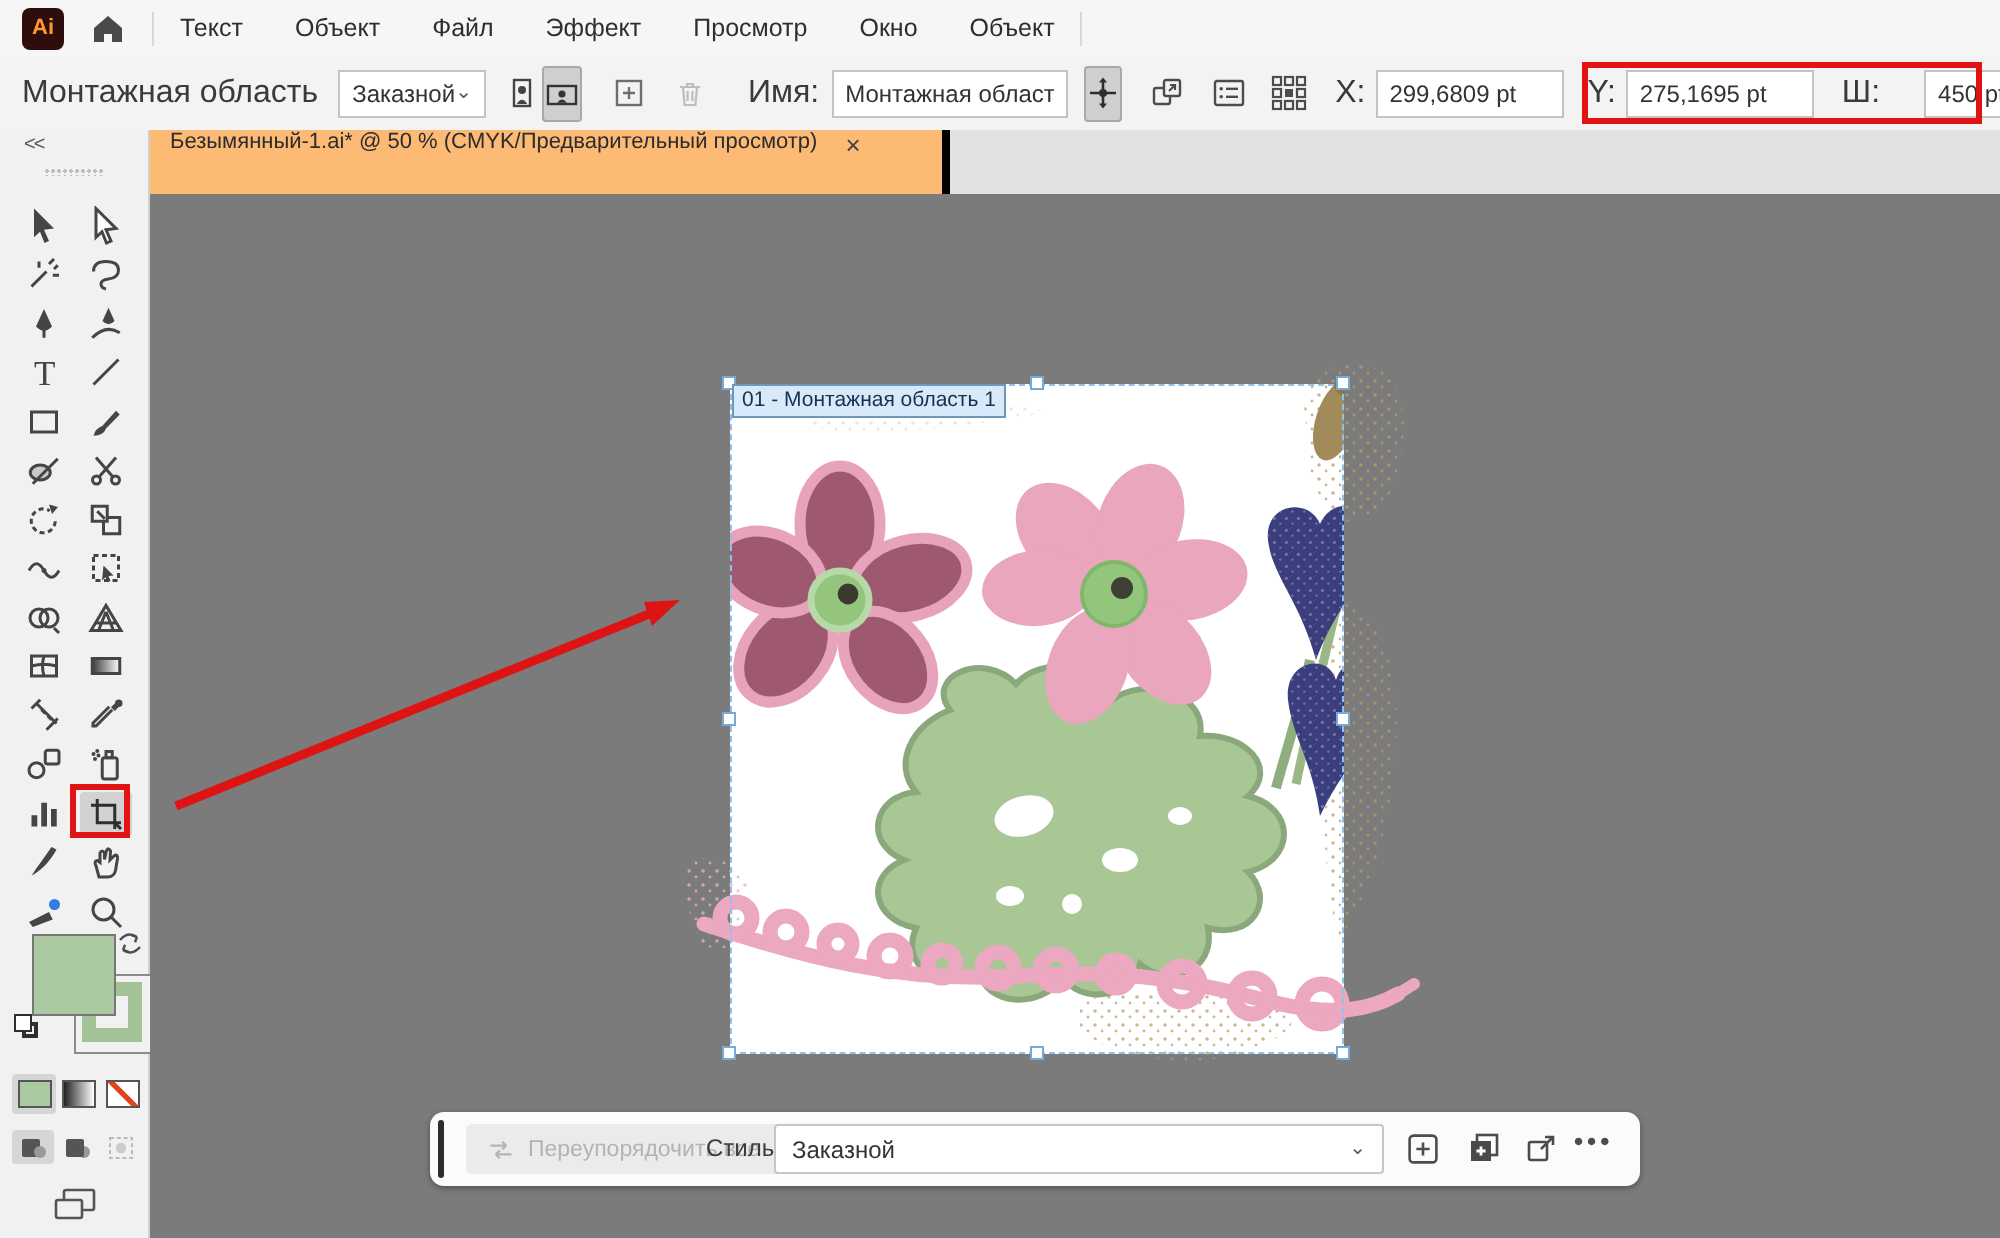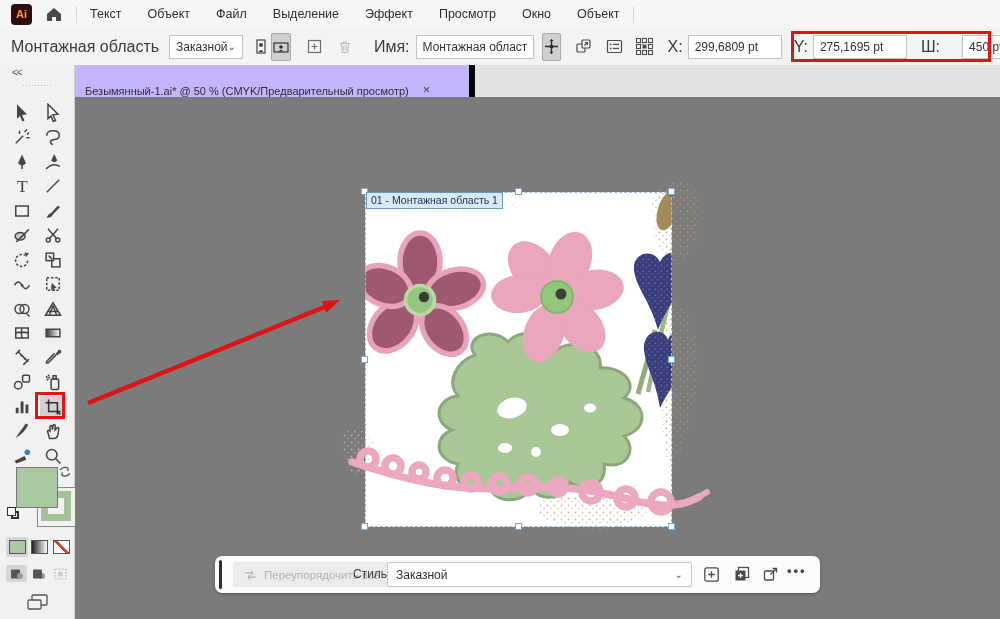--- a/index.html
+++ b/index.html
@@ -22,22 +22,22 @@
             padding:0 6px;font-family:inherit;box-sizing:content-box;}
   .cb-select{height:24px;border:1px solid #c3c3c3;background:#fff;display:flex;align-items:center;
              font-size:12px;color:#333;padding:0 6px;justify-content:space-between;box-sizing:border-box;}
   .chev{font-size:10px;color:#555;}
   .cb-btn{display:flex;align-items:center;justify-content:center;border-radius:2px;}
   .pressed{background:#cfcfcf;border:1px solid #a9a9a9;}
   .grip{width:7px;height:26px;margin-left:4px;
         background-image:radial-gradient(#b3b3b3 1px,transparent 1.2px);background-size:3.5px 4.5px;}
   
   #tabbar{left:75px;top:65px;width:925px;height:32px;background:#e2e2e2;display:flex;}
-  #doc-tab{width:400px;height:32px;background:#c4b5fd;border-right:6px solid #000000;
-           display:flex;align-items:flex-end;font-size:11px;color:#2c2c2c;padding:0 10px;box-sizing:border-box;}
+  #doc-tab{width:400px;height:32px;background:#fdba74;border-right:4px solid #000000;
+           display:flex;align-items:flex-start;font-size:11px;color:#2c2c2c;padding:0 10px;box-sizing:border-box;}
   #doc-tab .title{white-space:nowrap;overflow:hidden;}
   #tab-close{margin-left:14px;font-size:13px;color:#444;}
   
   #toolpanel{left:0;top:65px;width:75px;height:554px;background:#f1f1f1;border-right:1px solid #cfcfcf;box-sizing:border-box;}
   #collapse{left:12px;top:2px;font-size:10px;color:#555;letter-spacing:-1px;}
   #grip2{left:22px;top:19px;width:30px;height:4px;
          background-image:radial-gradient(#bdbdbd 0.8px,transparent 1px);background-size:3px 3px;}
   .tool{position:absolute;width:26px;height:22px;display:flex;align-items:center;justify-content:center;}
   .tool svg{stroke:#454545;fill:none;stroke-width:1.2;}
   .tool .fl{fill:#454545;stroke:none;}
@@ -71,21 +71,20 @@
 
 <div id="menubar" class="abs">
   <div id="ai-logo">Ai</div>
   <svg width="20" height="18" viewBox="0 0 20 18" style="margin-left:12px">
       <path d="M3 9 L10 3 L17 9 V16 H12 V12 H8 V16 H3 Z" fill="#4a4a4a"></path>
     </svg>
   <div class="mb-sep" style="margin-left:12px"></div>
   <span class="menu-item">Текст</span>
   <span class="menu-item">Объект</span>
   <span class="menu-item">Файл</span>
-  <span class="menu-item">Выделение</span>
   <span class="menu-item">Эффект</span>
   <span class="menu-item">Просмотр</span>
   <span class="menu-item">Окно</span>
   <span class="menu-item">Объект</span>
   <div class="mb-sep"></div>
 </div>
 
 <div id="controlbar" class="abs">
   <div class="grip"></div>
   <span class="cb-label" style="margin-left:7px">Монтажная область</span>

